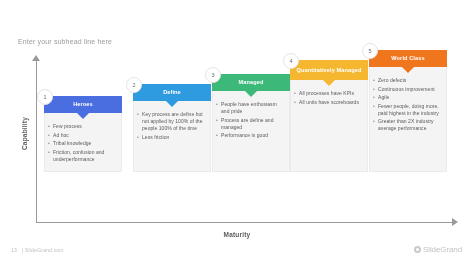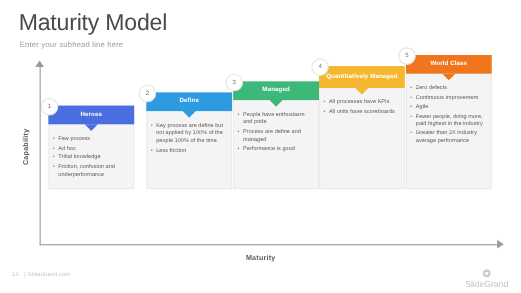--- a/index.html
+++ b/index.html
@@ -204,21 +204,20 @@
     white-space: nowrap;
   }
   .footer-page { margin-right: 5px; }
   .footer-right {
     position: absolute;
     right: 12px;
     top: 245px;
     display: flex;
     align-items: center;
     gap: 2px;
-    flex-direction: column;
   }
   .footer-logo-mark {
     width: 7px;
     height: 7px;
     border-radius: 50%;
     background: #c9c9c9;
     position: relative;
   }
   .footer-logo-mark::after {
     content: "";
@@ -233,21 +232,20 @@
     color: #c2c2c2;
     letter-spacing: -0.1px;
     white-space: nowrap;
   }
 </style>
 </head>
 <body>
 
 <div class="slide">
 
-  <div class="title">Maturity Model</div>
   <div class="subhead">Enter your subhead line here</div>
 
   <div class="axis-y"></div>
   <div class="axis-y-head"></div>
   <div class="axis-x"></div>
   <div class="axis-x-head"></div>
   <div class="label-y">Capability</div>
   <div class="label-x">Maturity</div>
 
   <div id="stages-host">

